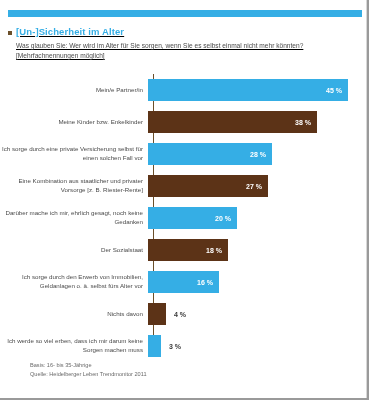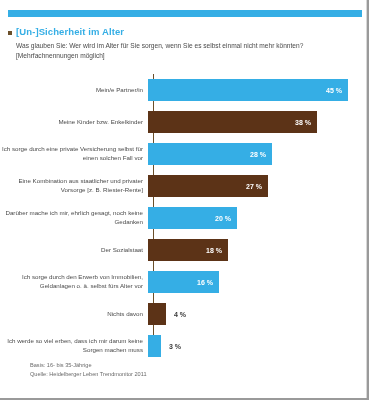--- a/index.html
+++ b/index.html
@@ -51,20 +51,21 @@
     top: 10px;
     width: 354px;
     height: 7px;
     background: #35aee5;
   }
   .header {
     position: absolute;
     left: 8px;
     top: 26px;
     width: 350px;
+    text-decoration: underline;
   }
   .title-row {
     display: flex;
     align-items: flex-start;
     gap: 4px;
   }
   .bullet {
     width: 4px;
     height: 4px;
     background: #6b4f2a;

